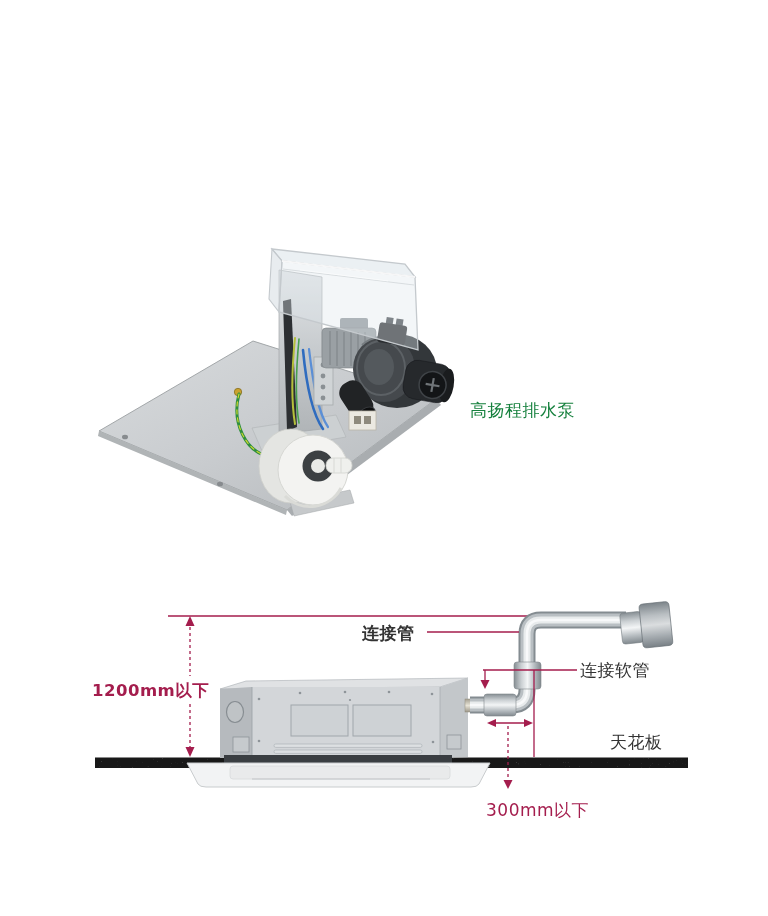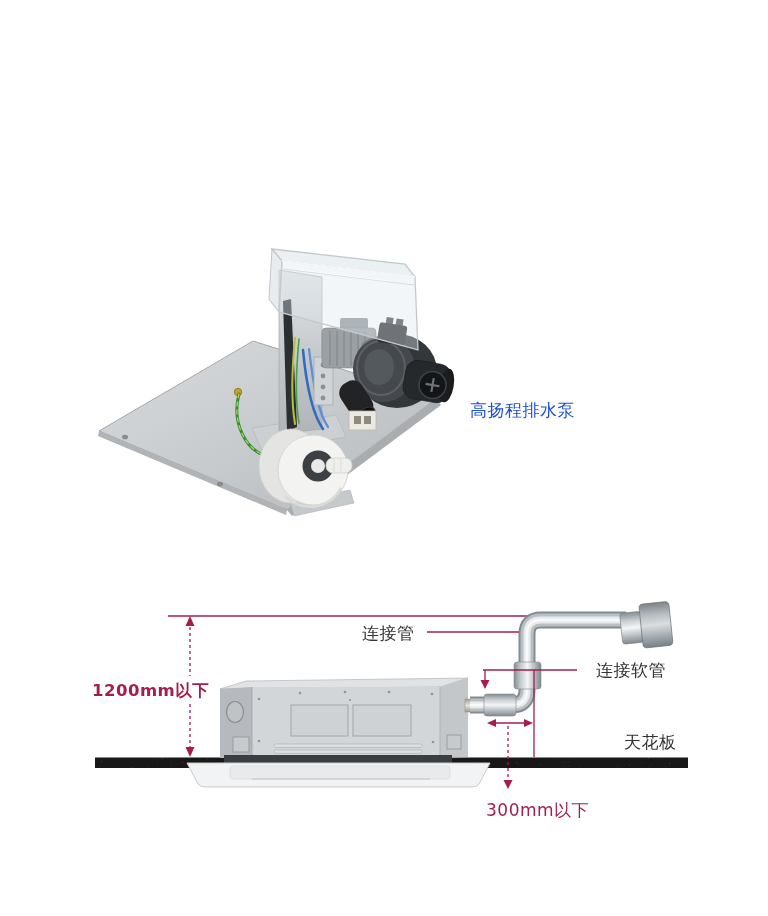--- a/index.html
+++ b/index.html
@@ -19,21 +19,21 @@
   .art{position:absolute;left:0;top:0;}
   .lbl{
     position:absolute;
     line-height:1.15;
     white-space:nowrap;
     color:var(--label);
     font-size:17px;
     letter-spacing:0.5px;
   }
   .dim-text{color:var(--dim);}
-  .caption{color:#1d4ed8;font-size:17px;}
+  .caption{color:#15803d;font-size:17px;}
 </style>
 </head>
 <body>
 
 <div class="canvas">
 
   <svg class="art" width="768" height="916" viewBox="0 0 768 916">
     <defs>
       <linearGradient id="plateGrad" x1="0" y1="0" x2="1" y2="1">
         <stop offset="0" stop-color="#d8dbdd"></stop>
@@ -254,21 +254,21 @@
         <line x1="508" y1="726" x2="508" y2="780" stroke="var(--dim)" stroke-width="1.3" stroke-dasharray="3 3"></line>
         <polygon points="508,789 503.5,780 512.5,780" fill="var(--dim)"></polygon>
       </g>
     </g>
   </svg>
 
   <div class="lbl caption" style="left:470px; top:401px;">高扬程排水泵</div>
 
   <div class="lbl dim-text" style="left:92px; top:682px; font-size:16.5px;font-weight:bold;">1200mm以下</div>
 
-  <div class="lbl" style="left:362px; top:624px;">连接管</div>
-
-  <div class="lbl" style="left:580px; top:661px;margin-left:16px;">连接软管</div>
-
-  <div class="lbl" style="left:610px; top:733px;margin-left:14px;">天花板</div>
+  <div class="lbl" style="left:362px; top:624px;font-weight:bold;">连接管</div>
+
+  <div class="lbl" style="left:580px; top:661px;">连接软管</div>
+
+  <div class="lbl" style="left:610px; top:733px;">天花板</div>
 
   <div class="lbl dim-text" style="left:486px; top:801px;">300mm以下</div>
 
 </div>
 
 </body></html>

